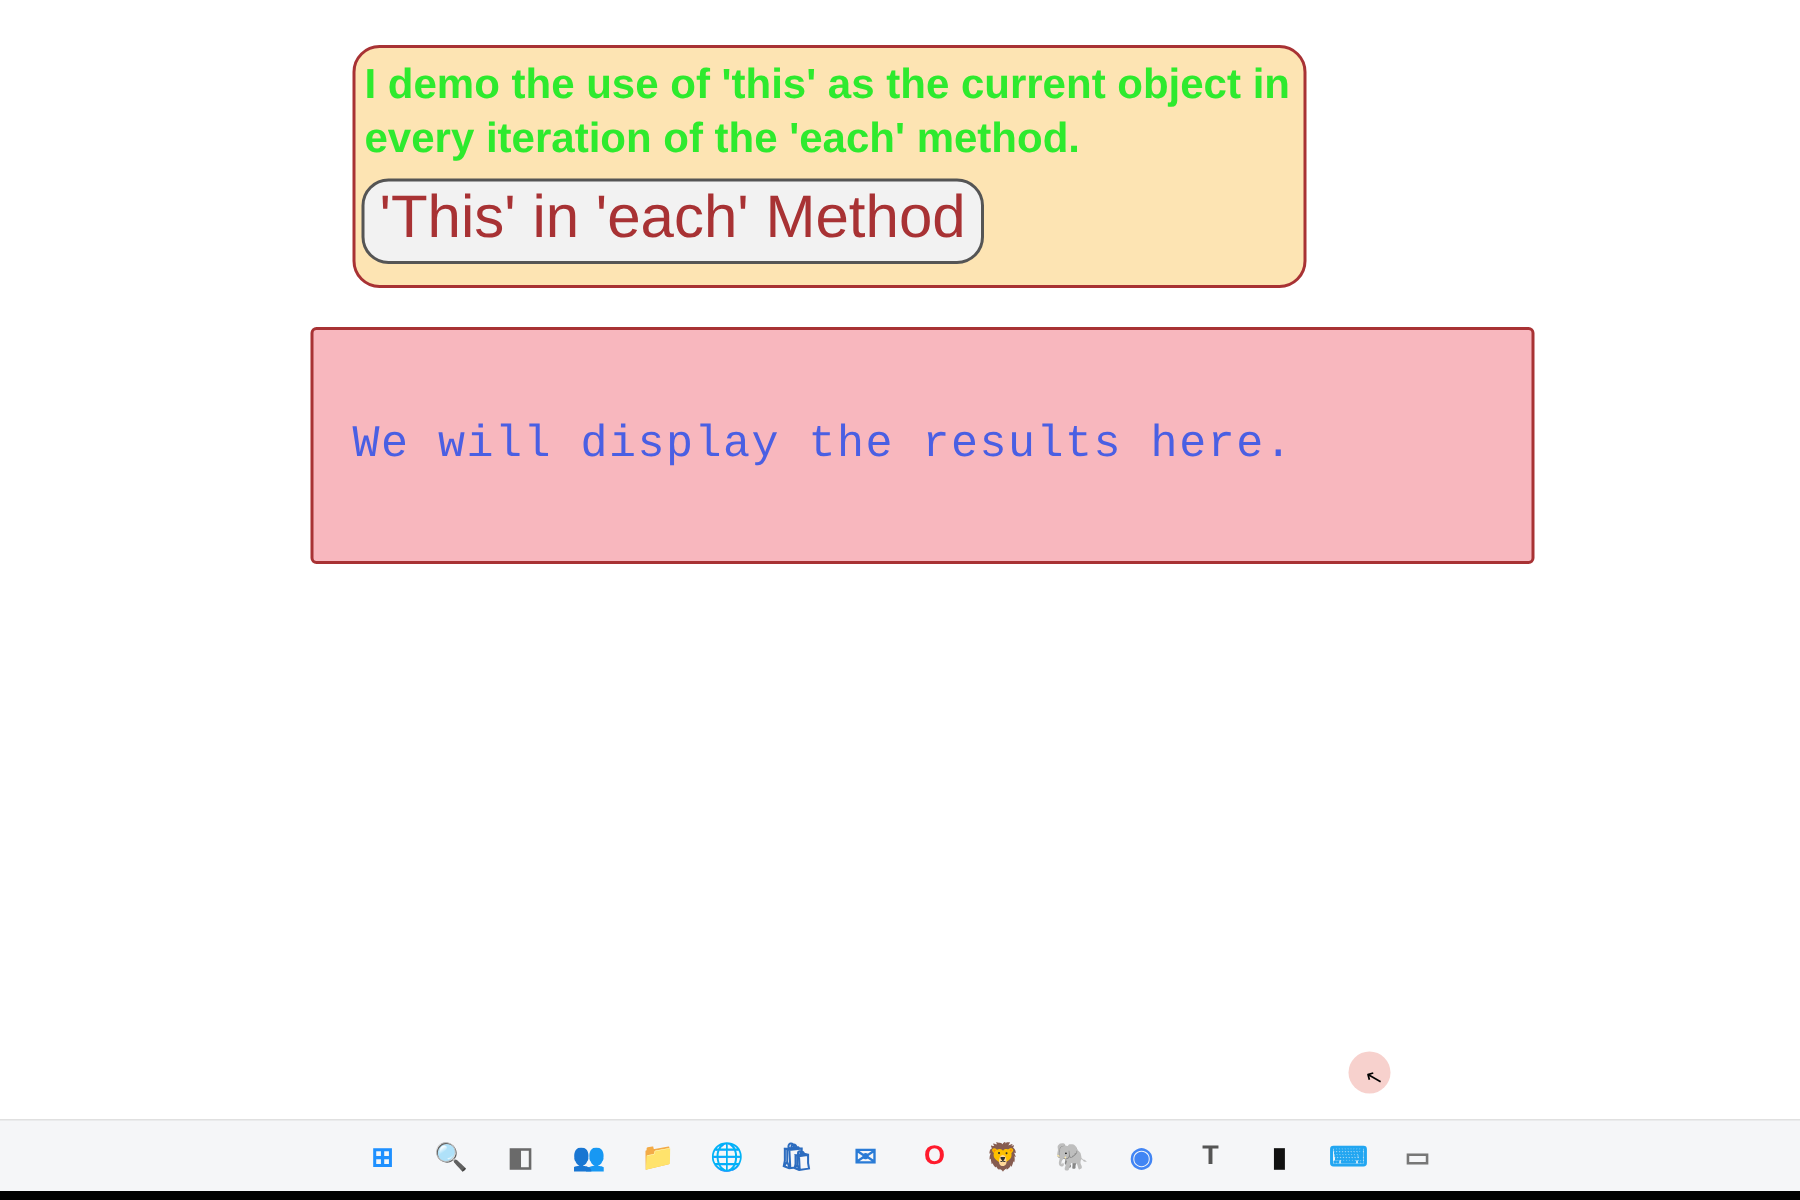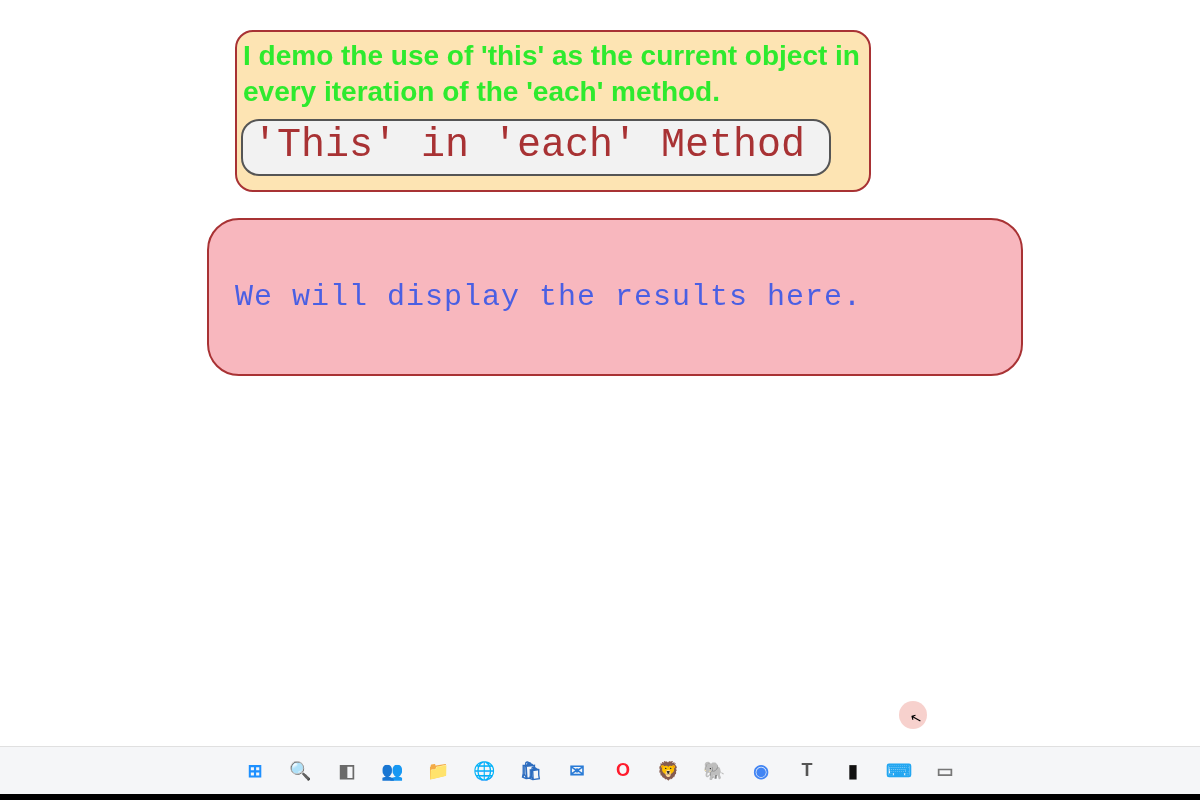--- a/index.html
+++ b/index.html
@@ -33,33 +33,33 @@
   margin-top: 8px;
   margin-left: 4px;
 }
 .demo-button {
   display: inline-block;
   background: #f2f2f2;
   border: 2px solid #555;
   border-radius: 18px;
   color: #a83234;
   font-size: 40px;
-  font-family: Liberation Mono, monospace;
-  padding: 2px 24px 6px 10px;
+  font-family: Liberation Sans, sans-serif;
+  padding: 2px 10px 6px 10px;
   cursor: pointer;
 }
 .card2 {
   position: absolute;
   left: 207px;
   top: 218px;
   width: 816px;
   height: 158px;
   background: #f8b7be;
   border: 2px solid #a83234;
-  border-radius: 32px;
+  border-radius: 4px;
   display: flex;
   align-items: center;
   padding-left: 26px;
 }
 .results {
   color: #4a5fe3;
   font-family: "Courier New", Courier, monospace;
   font-size: 30px;
   letter-spacing: 1px;
 }

